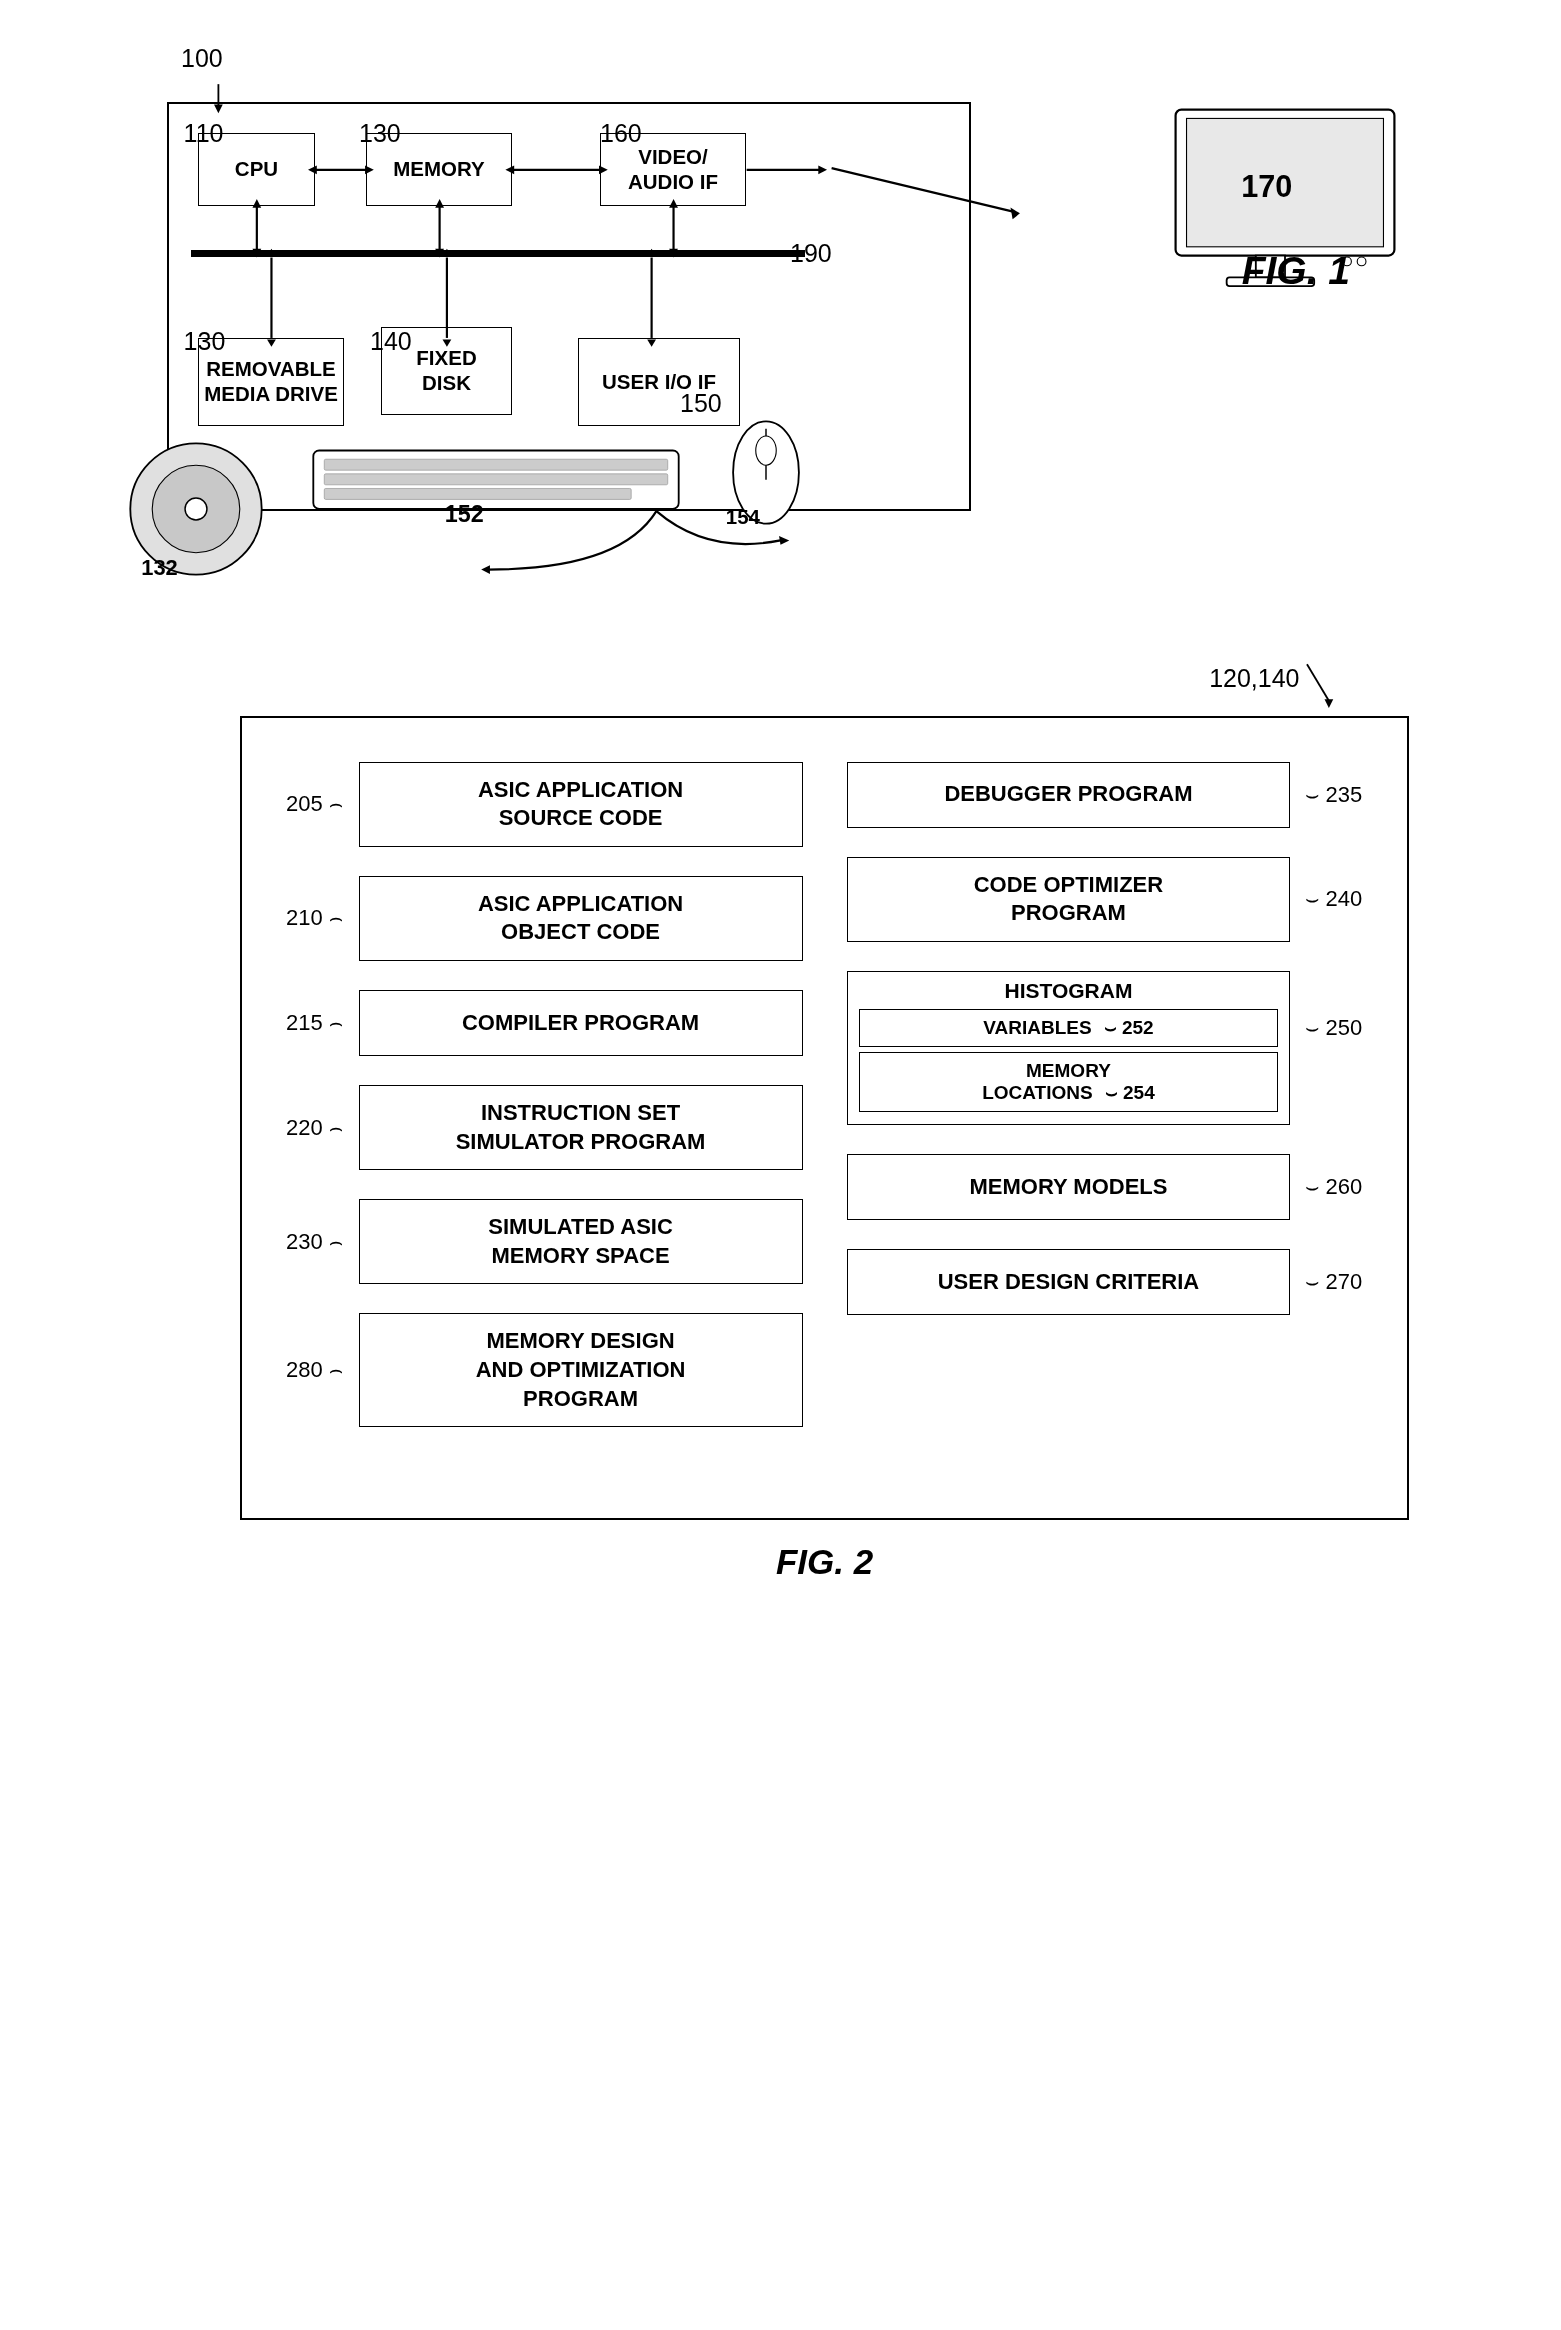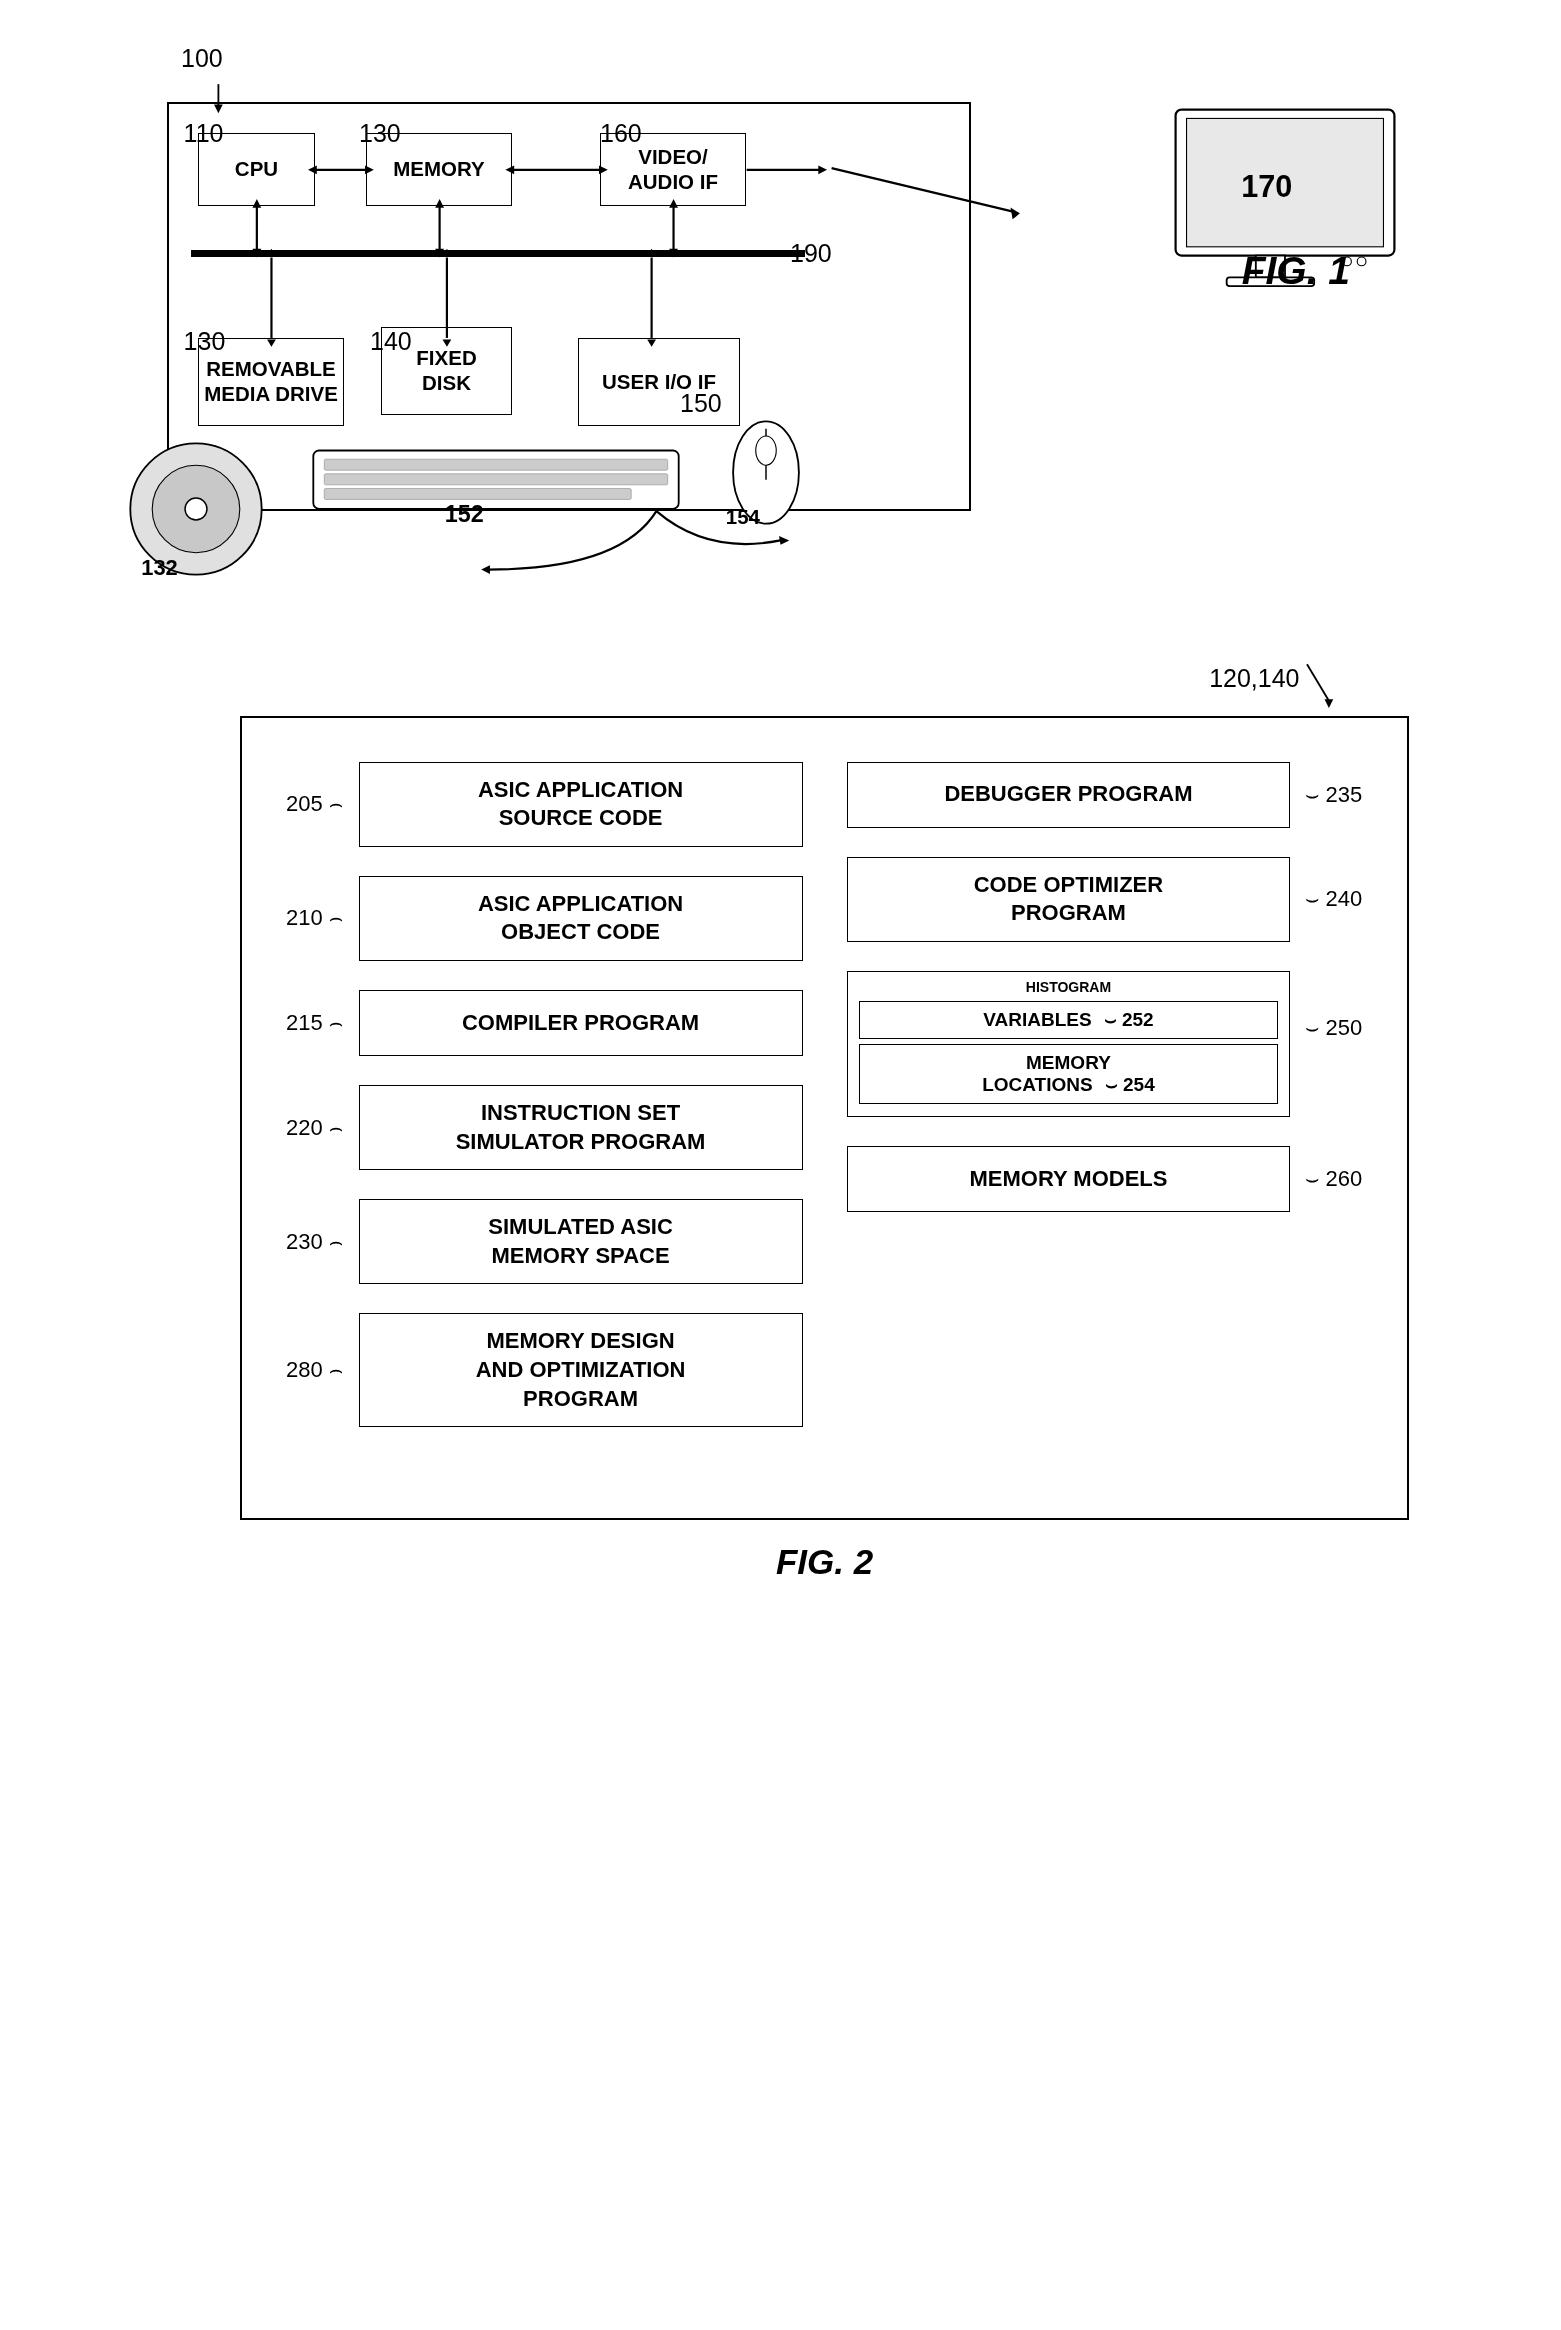--- a/index.html
+++ b/index.html
@@ -143,21 +143,21 @@
     .histogram-outer {
       border: 1.5px solid #000;
       padding: 7.3px 11.7px;
       flex: 1;
       display: flex;
       flex-direction: column;
       gap: 0;
     }
 
     .histogram-title {
-      font-size: 14px;
+      font-size: 21px;
       font-weight: bold;
       text-align: center;
       margin-bottom: 5.8px;
     }
 
     .histogram-inner {
       border: 1.5px solid #000;
       padding: 7.3px 11.7px;
       font-size: 19px;
       font-weight: bold;
@@ -448,20 +448,26 @@
           <div class="fig2-ref" style="text-align:left;margin-top:44px;">⌣ 250</div>
         </div>
 
         <div class="fig2-item-row">
           <div class="fig2-box">
             <span>MEMORY MODELS</span>
           </div>
           <div class="fig2-ref" style="text-align:left;">⌣ 260</div>
         </div>
 
+        <div class="fig2-item-row">
+          <div class="fig2-box">
+            <span>USER DESIGN CRITERIA</span>
+          </div>
+          <div class="fig2-ref" style="text-align:left;">⌣ 270</div>
+        </div>
 
       </div>
 
     </div>
 
     <div class="fig2-label">FIG. 2</div>
 
   </div>
 
 </div>

